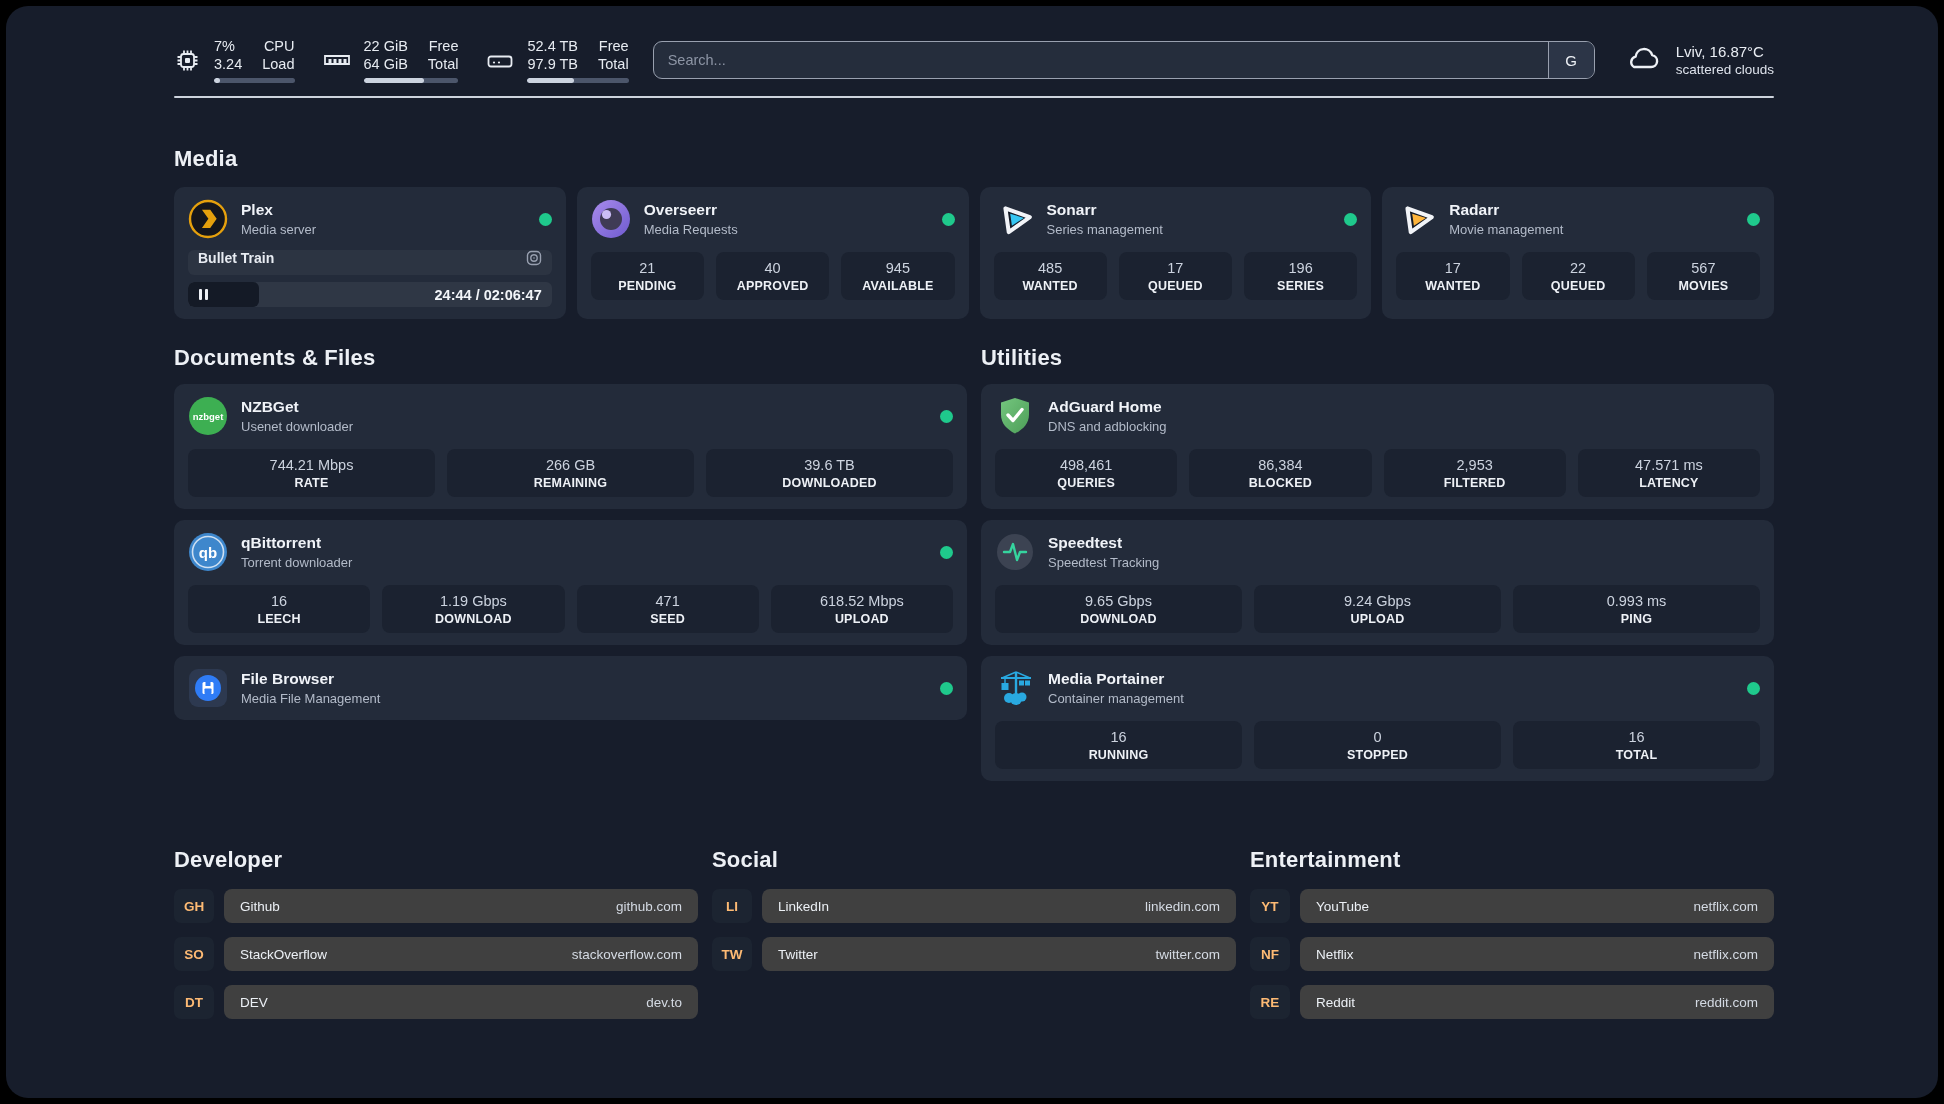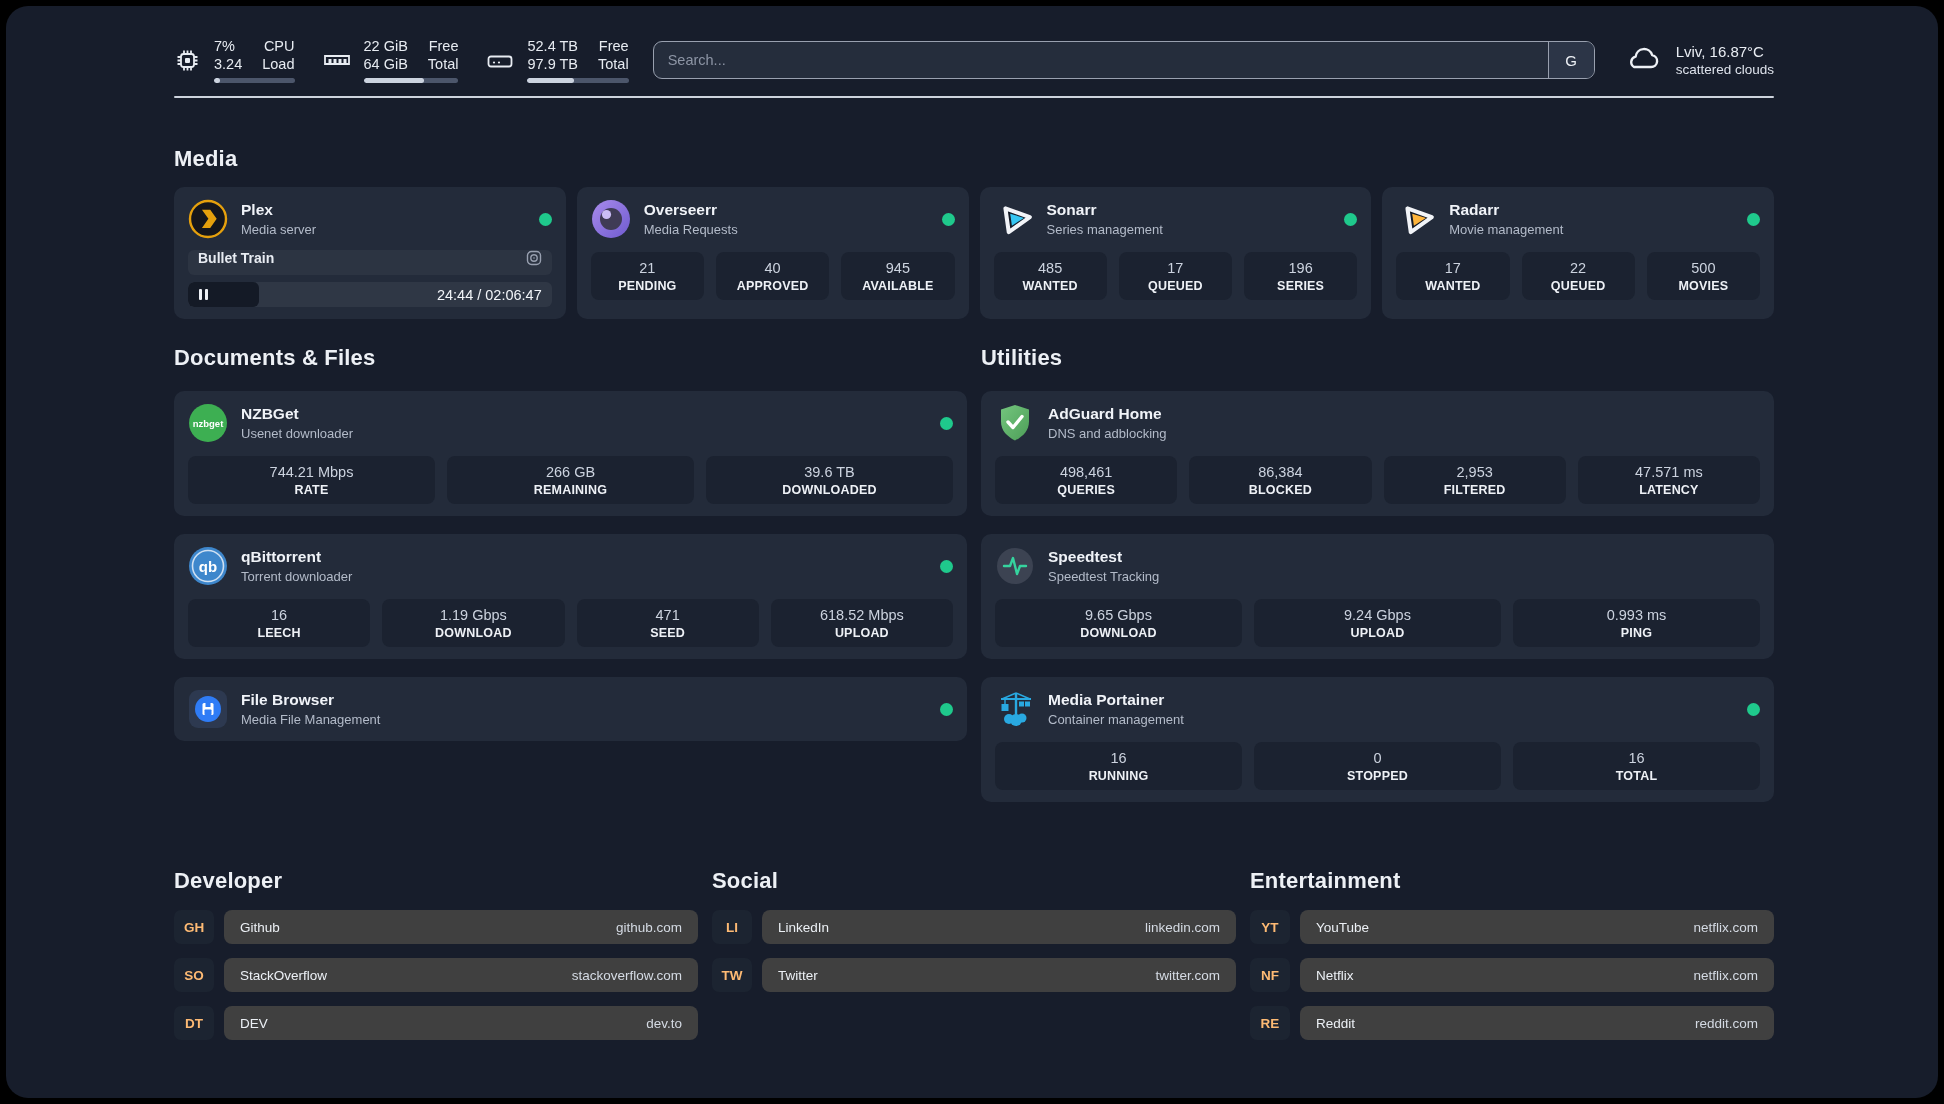--- a/index.html
+++ b/index.html
@@ -45,25 +45,25 @@
   .stat .v{font-size:14.5px;color:#ccd3df;white-space:nowrap}
   .stat .l{font-size:12.5px;font-weight:700;color:#eef1f6;margin-top:3px;letter-spacing:.2px;white-space:nowrap}
 
   
   .np-row{margin-top:11px;height:25px;background:rgba(255,255,255,.045);border-radius:6px;display:flex;align-items:flex-start;padding:0 10px;color:#e8ecf2}
   .np-title{flex:1;font-size:14px;font-weight:600;white-space:nowrap}
   .np-progress{margin-top:7px;height:25px;background:rgba(255,255,255,.06);border-radius:6px;position:relative;display:flex;align-items:center;overflow:hidden;cursor:pointer}
   .np-elapsed{position:absolute;left:0;top:0;bottom:0;width:19.5%;background:#141a26;border-radius:6px;display:flex;align-items:center;padding-left:11px}
   .pause{display:flex;gap:3px}
   .pause i{display:block;width:3px;height:11px;background:#eef1f6;border-radius:1px}
-  .np-time{margin-left:auto;padding-right:10px;font-size:14.5px;font-weight:400;color:#f2f5f9;position:relative;white-space:nowrap}
+  .np-time{margin-left:auto;padding-right:10px;font-size:14.5px;font-weight:700;color:#f2f5f9;position:relative;white-space:nowrap}
 
   
   .mid{display:grid;grid-template-columns:1fr 1fr;gap:14px;margin-top:26px;align-items:start}
-  .col{display:flex;flex-direction:column;gap:18px}
+  .col{display:flex;flex-direction:column;gap:11px}
   .col .sec-title{margin-bottom:2px}
 
   
   .links-grid{display:grid;grid-template-columns:1fr 1fr 1fr;gap:14px;margin-top:66px;align-items:start}
   .link-col{display:flex;flex-direction:column;gap:14px}
   .link-col .sec-title{margin-bottom:2px}
   .link-row{display:flex;gap:10px;height:34px;cursor:pointer}
   .link-abbr{width:40px;background:#1c2431;border-radius:7px;display:flex;align-items:center;justify-content:center;font-weight:700;font-size:13.5px;color:#fdba74;flex:0 0 auto}
   .link-pill{flex:1;background:#404040;border-radius:8px;display:flex;align-items:center;padding:0 16px}
   .link-name{font-size:13.5px;color:#ecf0f5;white-space:nowrap}
@@ -287,21 +287,21 @@
           <div class="stats cols-3">
             <div class="stat">
               <div class="v">17</div>
                 <div class="l">WANTED</div>
             </div>
             <div class="stat">
               <div class="v">22</div>
                 <div class="l">QUEUED</div>
             </div>
             <div class="stat">
-              <div class="v">500</div>
+              <div class="v">567</div>
                 <div class="l">MOVIES</div>
             </div>
           </div>
         </div>
       </div>
     </div>
 
     <div class="mid">
       <div class="col">
         <div class="sec-title">Documents &amp; Files</div>

